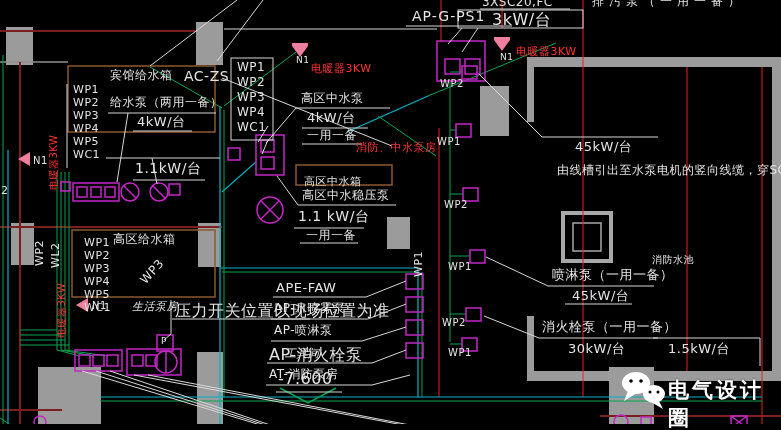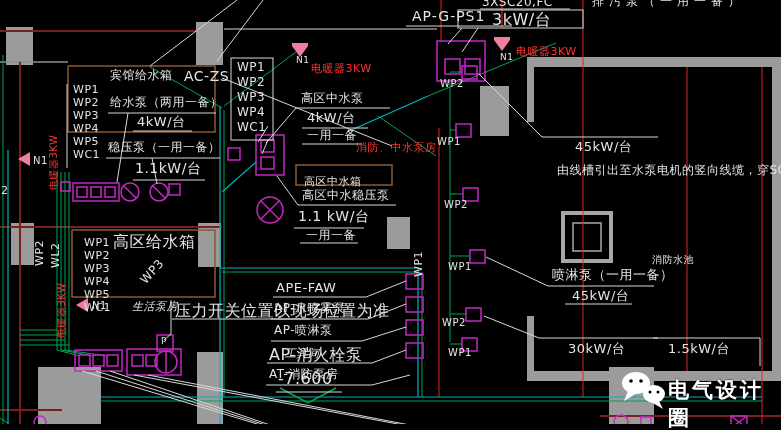--- a/index.html
+++ b/index.html
@@ -237,38 +237,37 @@
 <div class="lbl" style="left:110px;top:69px;font-size:12px">宾馆给水箱</div>
 <div class="lbl" style="left:184px;top:69px;font-size:14px">AC-ZS</div>
 <div class="lbl" style="left:73px;top:84px;font-size:11px">WP1</div>
 <div class="lbl" style="left:73px;top:97px;font-size:11px">WP2</div>
 <div class="lbl" style="left:73px;top:110px;font-size:11px">WP3</div>
 <div class="lbl" style="left:73px;top:123px;font-size:11px">WP4</div>
 <div class="lbl" style="left:73px;top:136px;font-size:11px">WP5</div>
 <div class="lbl" style="left:73px;top:149px;font-size:11px">WC1</div>
 <div class="lbl" style="left:110px;top:96px;font-size:12px">给水泵（两用一备）</div>
 <div class="lbl" style="left:137px;top:115px;font-size:13px">4kW/台</div>
-<div class="lbl" style="left:108px;top:141px;font-size:12px">稳压泵（一用一备）</div>
 <div class="lbl" style="left:135px;top:161px;font-size:14px">1.1kW/台</div>
 
 <div class="lbl" style="left:237px;top:61px;font-size:12px">WP1</div>
 <div class="lbl" style="left:237px;top:76px;font-size:12px">WP2</div>
 <div class="lbl" style="left:237px;top:91px;font-size:12px">WP3</div>
 <div class="lbl" style="left:237px;top:106px;font-size:12px">WP4</div>
 <div class="lbl" style="left:237px;top:121px;font-size:12px">WC1</div>
 <div class="lbl" style="left:301px;top:92px;font-size:12px">高区中水泵</div>
 <div class="lbl" style="left:307px;top:111px;font-size:13px">4kW/台</div>
 <div class="lbl" style="left:307px;top:129px;font-size:12px">一用一备</div>
 <div class="lbl red" style="left:356px;top:142px;font-size:11px">消防、中水泵房</div>
 <div class="lbl" style="left:304px;top:176px;font-size:11px">高区中水箱</div>
 <div class="lbl" style="left:302px;top:189px;font-size:12px">高区中水稳压泵</div>
 <div class="lbl" style="left:298px;top:209px;font-size:14px">1.1 kW/台</div>
 <div class="lbl" style="left:306px;top:229px;font-size:12px">一用一备</div>
 
-<div class="lbl" style="left:113px;top:233px;font-size:16px">高区给水箱</div>
+<div class="lbl" style="left:113px;top:233px;font-size:12px">高区给水箱</div>
 <div class="lbl" style="left:84px;top:237px;font-size:11px">WP1</div>
 <div class="lbl" style="left:84px;top:250px;font-size:11px">WP2</div>
 <div class="lbl" style="left:84px;top:263px;font-size:11px">WP3</div>
 <div class="lbl" style="left:84px;top:276px;font-size:11px">WP4</div>
 <div class="lbl" style="left:84px;top:289px;font-size:11px">WP5</div>
 <div class="lbl" style="left:84px;top:302px;font-size:11px">WC1</div>
 <div class="lbl vert" style="left:34px;top:266px;font-size:11px">WP2</div>
 <div class="lbl vert" style="left:50px;top:268px;font-size:11px">WL2</div>
 <div class="lbl diag" style="left:138px;top:278px;font-size:12px">WP3</div>
 <div class="lbl italic" style="left:132px;top:301px;font-size:11px">生活泵房</div>
@@ -289,20 +288,21 @@
 <div class="lbl" style="left:437px;top:136px;font-size:10px">WP1</div>
 <div class="lbl" style="left:444px;top:199px;font-size:10px">WP2</div>
 <div class="lbl" style="left:448px;top:261px;font-size:10px">WP1</div>
 <div class="lbl" style="left:442px;top:317px;font-size:10px">WP2</div>
 <div class="lbl" style="left:448px;top:347px;font-size:10px">WP1</div>
 <div class="lbl" style="left:575px;top:140px;font-size:13px">45kW/台</div>
 <div class="lbl" style="left:557px;top:164px;font-size:12px">由线槽引出至水泵电机的竖向线缆，穿SC80管</div>
 <div class="lbl" style="left:652px;top:254px;font-size:10px">消防水池</div>
 <div class="lbl" style="left:552px;top:268px;font-size:13px">喷淋泵（一用一备）</div>
 <div class="lbl" style="left:572px;top:289px;font-size:13px">45kW/台</div>
+<div class="lbl" style="left:542px;top:320px;font-size:13px">消火栓泵（一用一备）</div>
 <div class="lbl" style="left:568px;top:342px;font-size:13px">30kW/台</div>
 <div class="lbl" style="left:668px;top:342px;font-size:13px">1.5kW/台</div>
 
 <svg class="wm-icons" style="left:620px;top:370px" width="54" height="42">
   <g>
     <ellipse cx="16" cy="13" rx="14" ry="11" fill="#fff"></ellipse>
     <polygon points="8,21 4,31 17,23" fill="#fff"></polygon>
     <circle cx="11" cy="11" r="1.8" fill="#000"></circle>
         <circle cx="21" cy="11" r="1.8" fill="#000"></circle>
     <ellipse cx="34" cy="24" rx="11" ry="9" fill="#fff"></ellipse>

